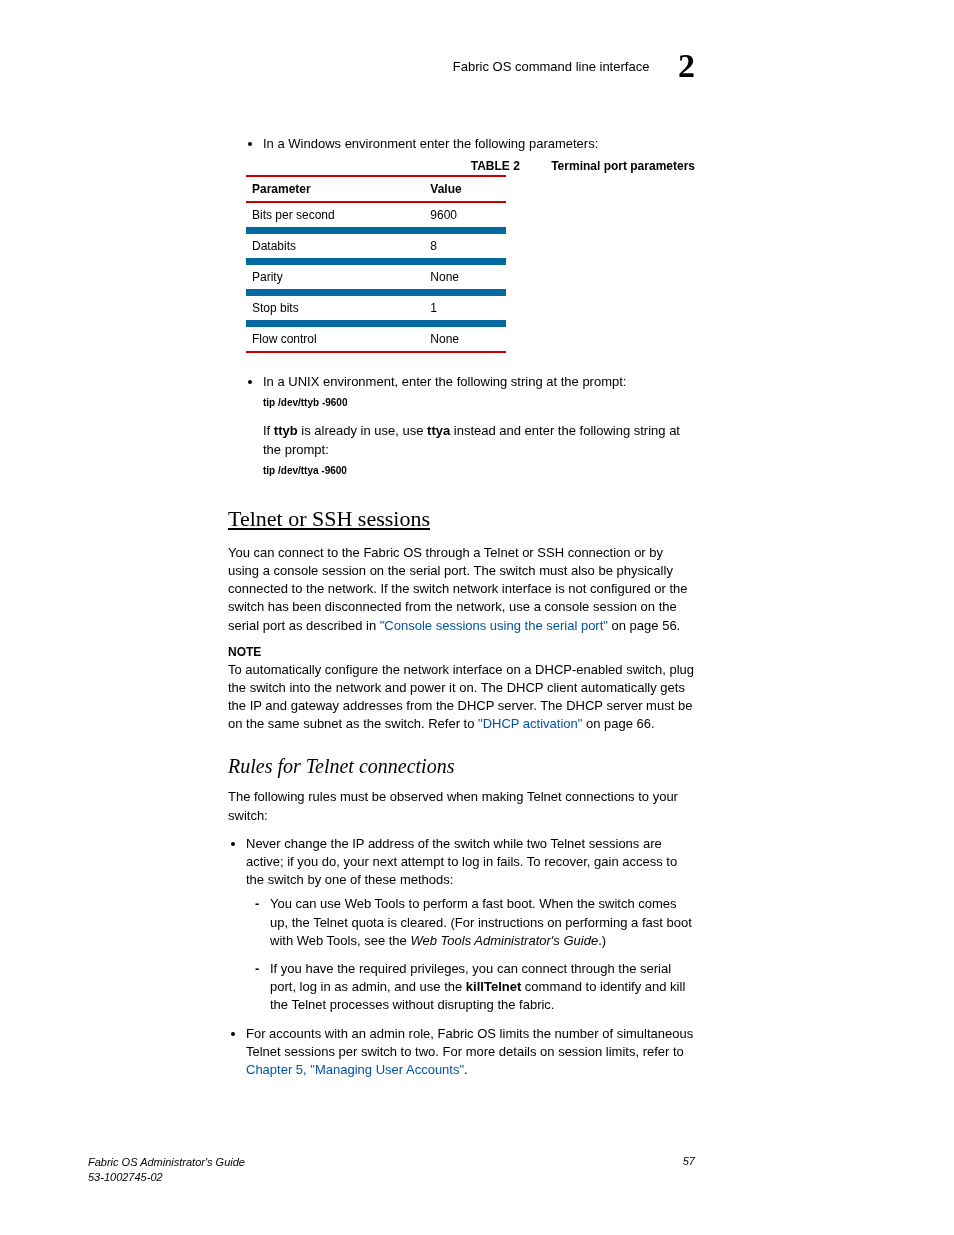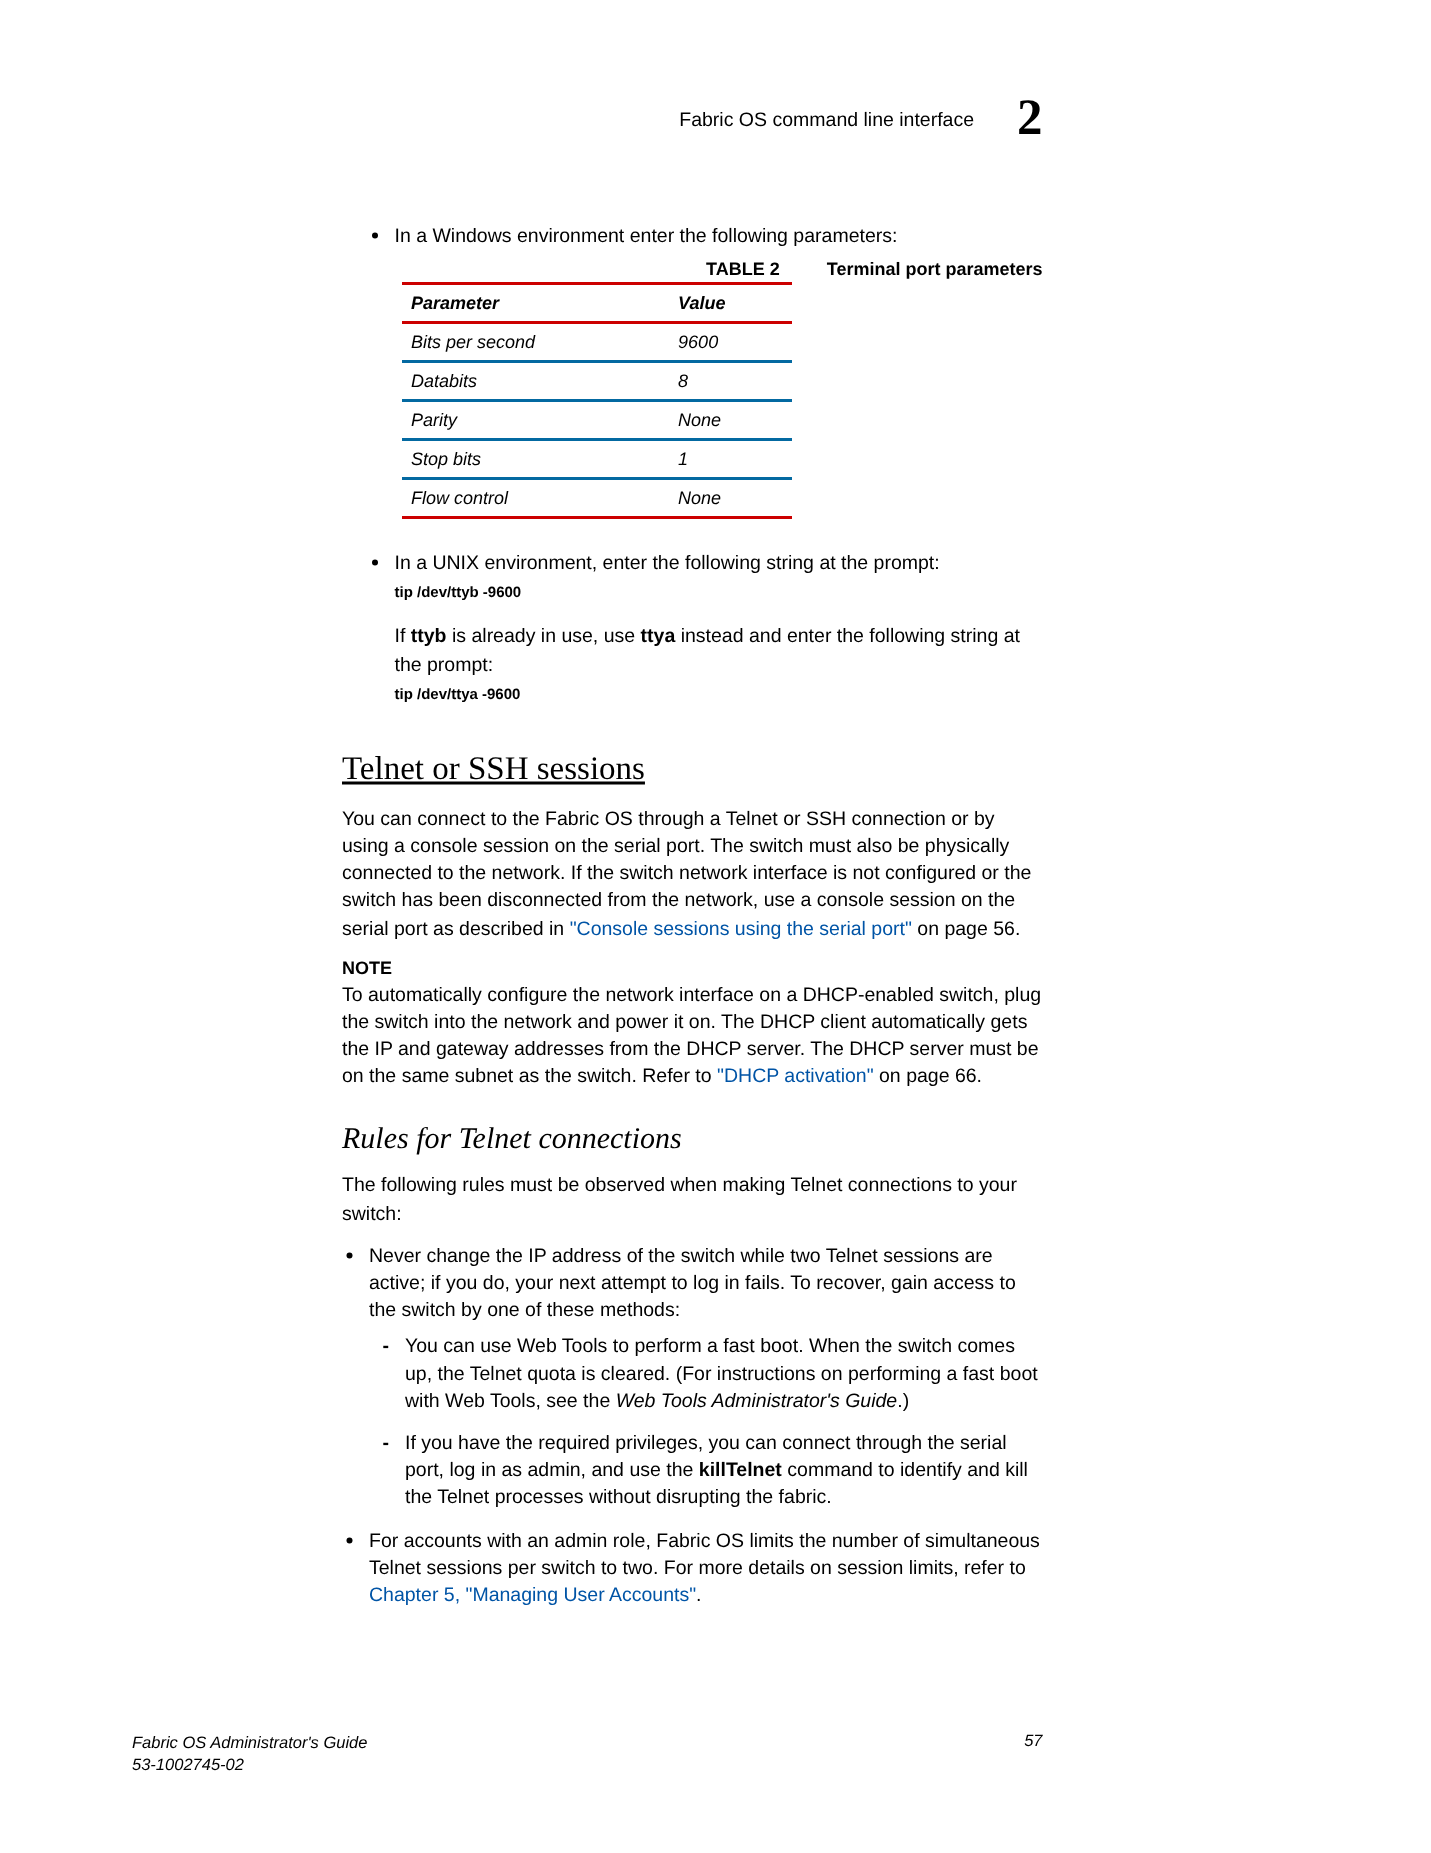--- a/index.html
+++ b/index.html
@@ -7,21 +7,21 @@
     font-size: 13px;
     color: #000;
     margin: 0;
     padding: 0;
     background: #fff;
   }
   .page {
     width: 783px;
     height: 1235px;
     box-sizing: border-box;
-    padding: 60px 88px 40px 88px;
+    padding: 47px 88px 40px 88px;
     position: relative;
   }
   .header {
     text-align: right;
     margin-bottom: 50px;
   }
   .header-title {
     font-size: 13px;
     display: inline-block;
     vertical-align: middle;
@@ -70,29 +70,28 @@
   }
   .table-caption .label {
     font-weight: bold;
     margin-right: 28px;
   }
   .table-caption .title {
     font-weight: bold;
   }
   table.params {
     border-collapse: collapse;
-    margin-left: 40px;
+    margin-left: 18px;
     width: 260px;
     font-size: 12px;
-    font-style: italic;
   }
   table.params th, table.params td {
     text-align: left;
     padding: 5px 6px;
-    border-bottom: 2px solid #0369a1;
+    border-bottom: 7px solid #0369a1;
   }
   table.params thead tr {
     border-top: 2px solid #c00;
   }
   table.params thead th {
     font-weight: bold;
     border-bottom: 2px solid #c00;
   }
   table.params tbody tr:last-child td {
     border-bottom: 2px solid #c00;

